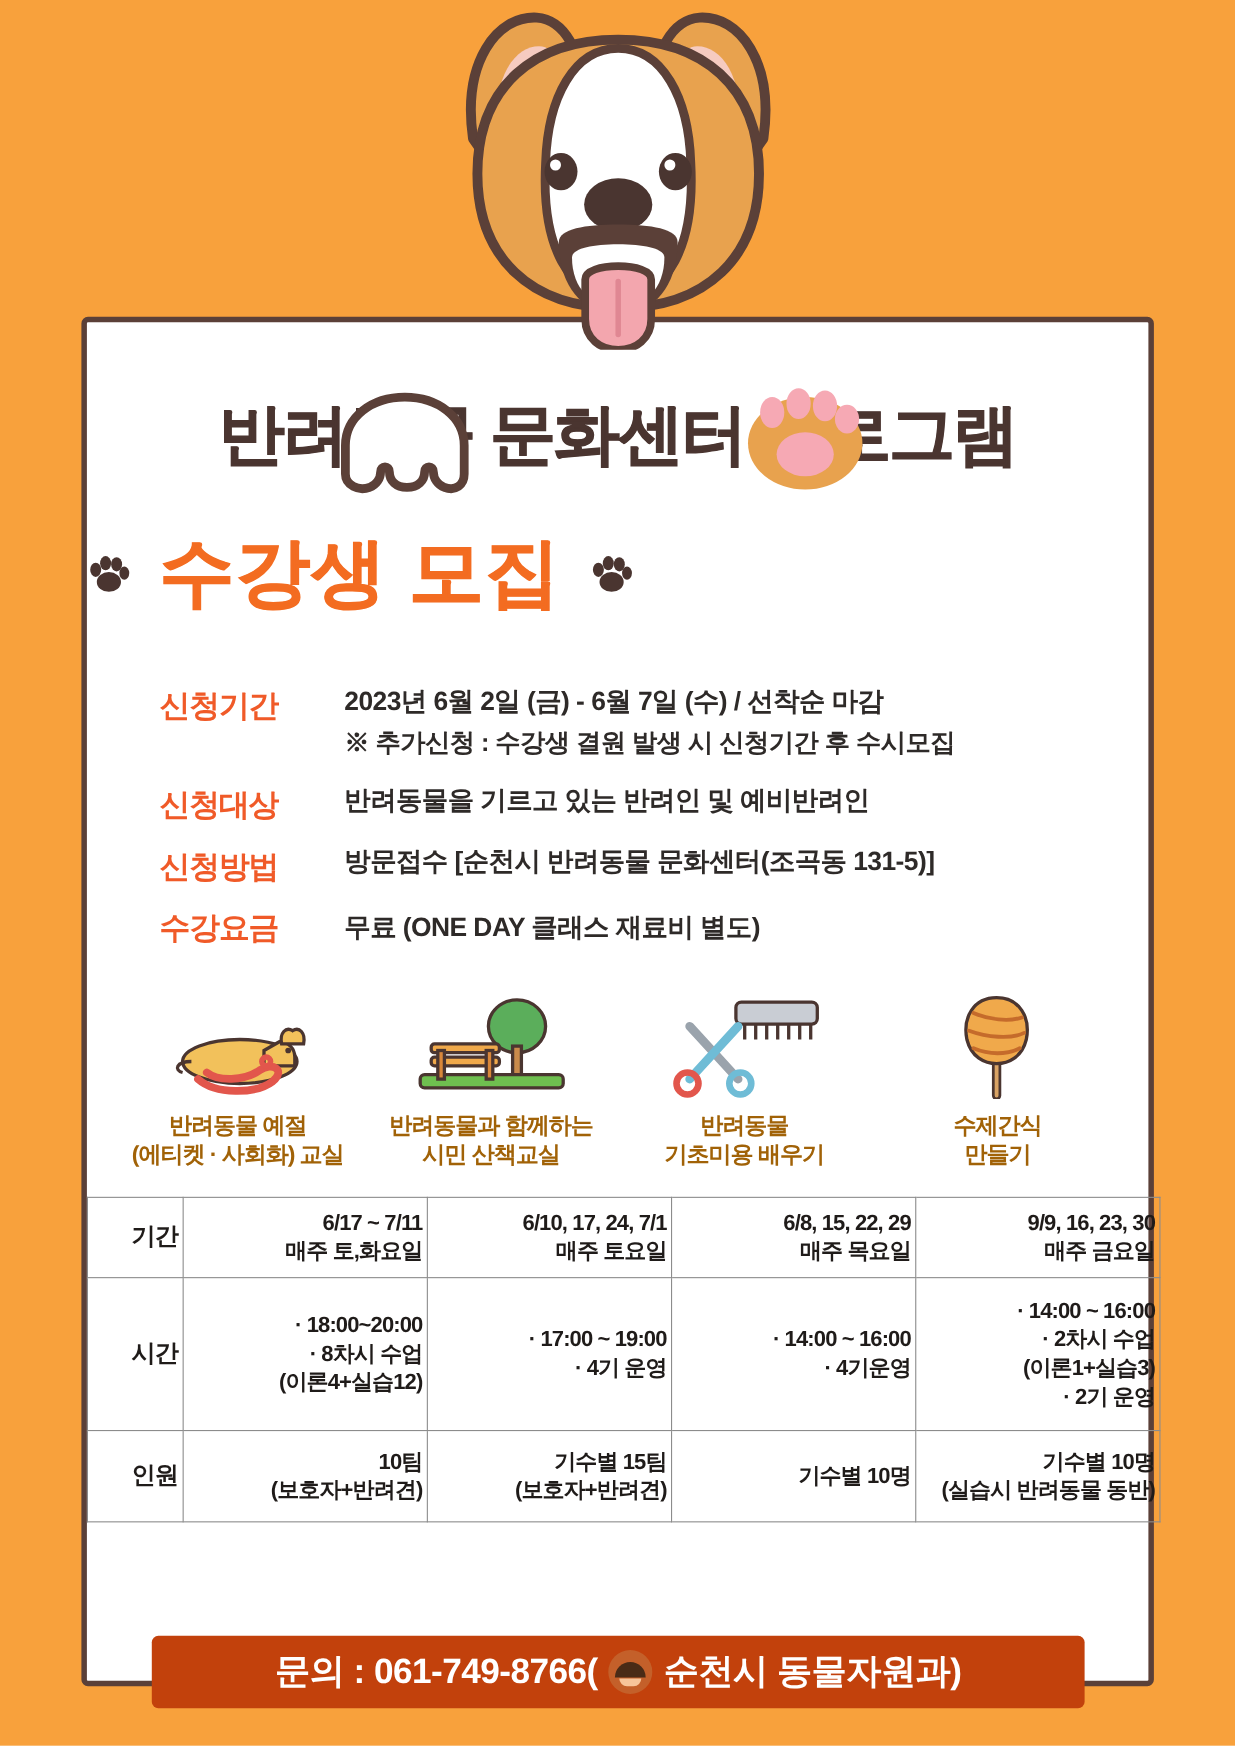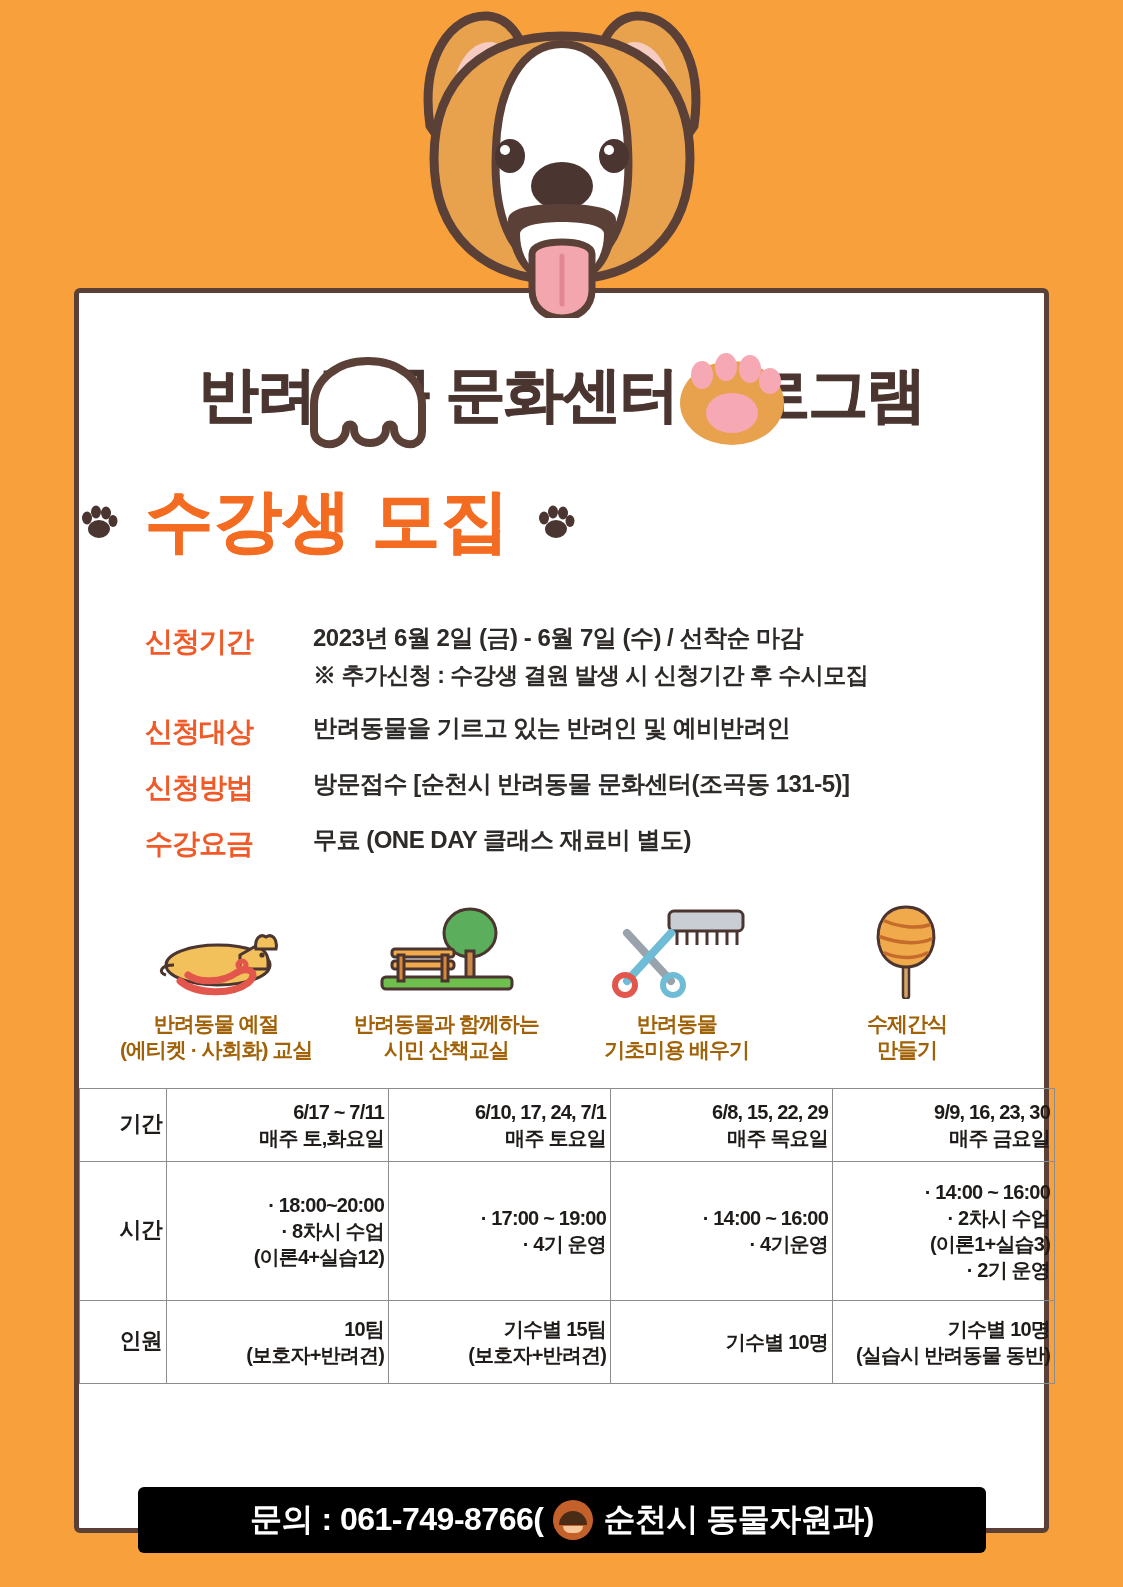--- a/index.html
+++ b/index.html
@@ -149,21 +149,21 @@
   table.schedule td.cell { width: 213px; }
   .cellline { display: block; }
 
   
   .footer {
     position: absolute;
     left: 138px;
     top: 1487px;
     width: 848px;
     height: 66px;
-    background: #000000;
+    background: #c2410c;
     border-radius: 6px;
     display: flex;
     align-items: center;
     justify-content: center;
     gap: 10px;
     z-index: 4;
   }
   .footer-text {
     font-size: 32px;
     font-weight: bold;
@@ -278,21 +278,21 @@
     <div class="info-row" style="margin-top:22px;">
       <div class="info-label">신청대상</div>
       <div class="info-value">반려동물을 기르고 있는 반려인 및 예비반려인</div>
     </div>
 
     <div class="info-row" style="margin-top:18px;">
       <div class="info-label">신청방법</div>
       <div class="info-value">방문접수 [순천시 반려동물 문화센터(조곡동 131-5)]</div>
     </div>
 
-    <div class="info-row" style="margin-top:18px;">
+    <div class="info-row" style="margin-top:18px;align-items:center;">
       <div class="info-label">수강요금</div>
       <div class="info-value">무료 (ONE DAY 클래스 재료비 별도)</div>
     </div>
   </div>
 
   <div class="programs">
 
     <div class="program">
       <div class="pic">
         <svg viewBox="0 0 160 96" width="160" height="96">

